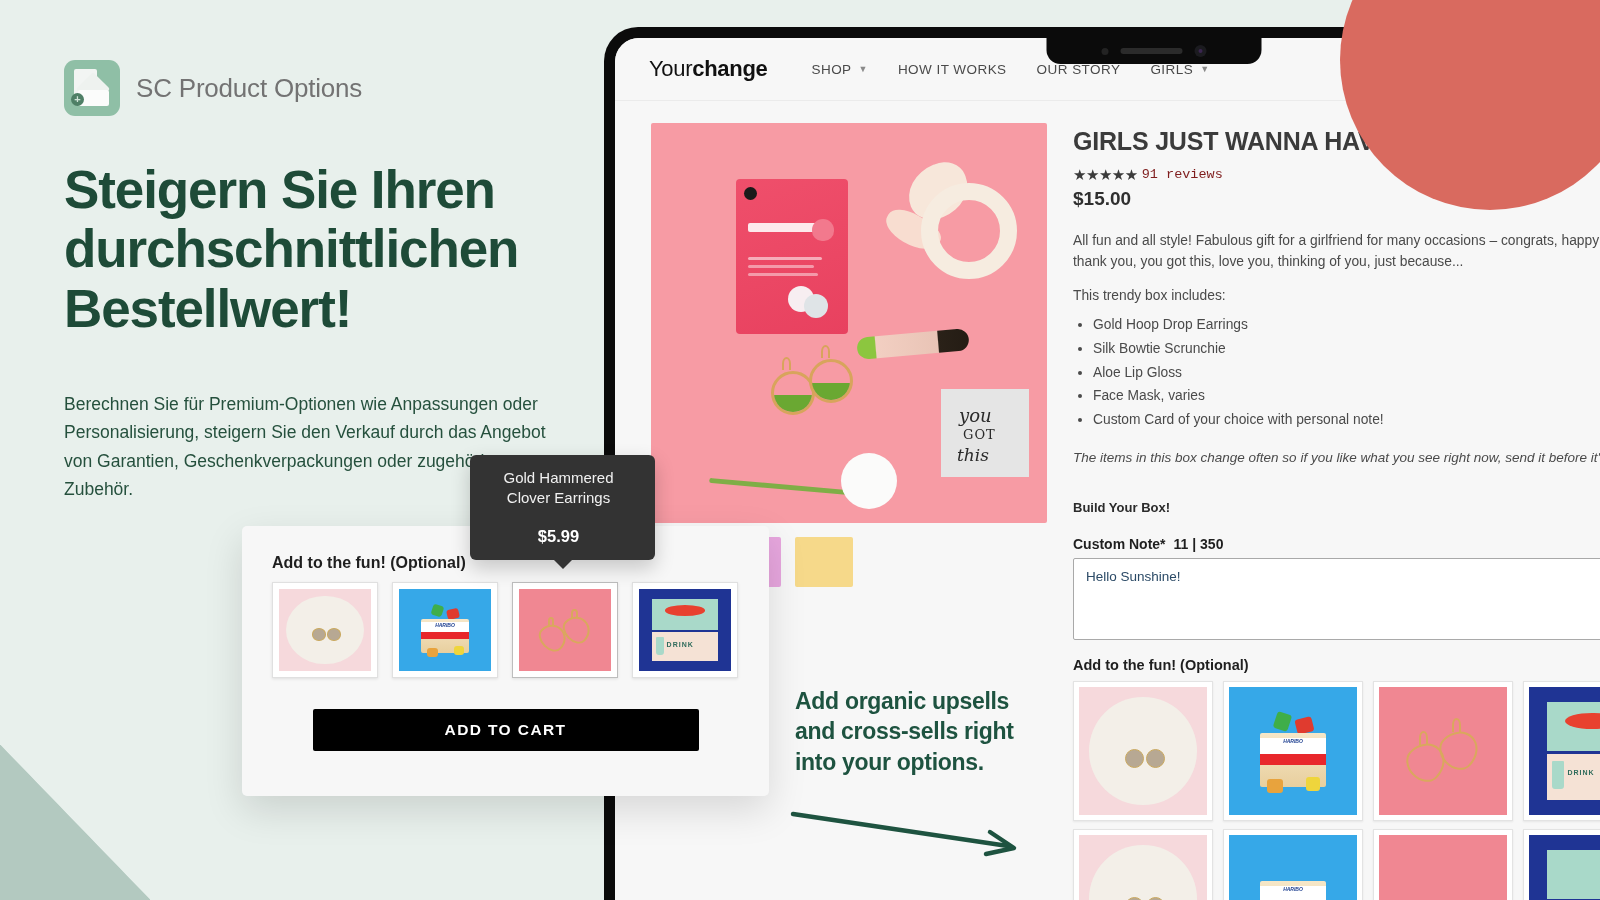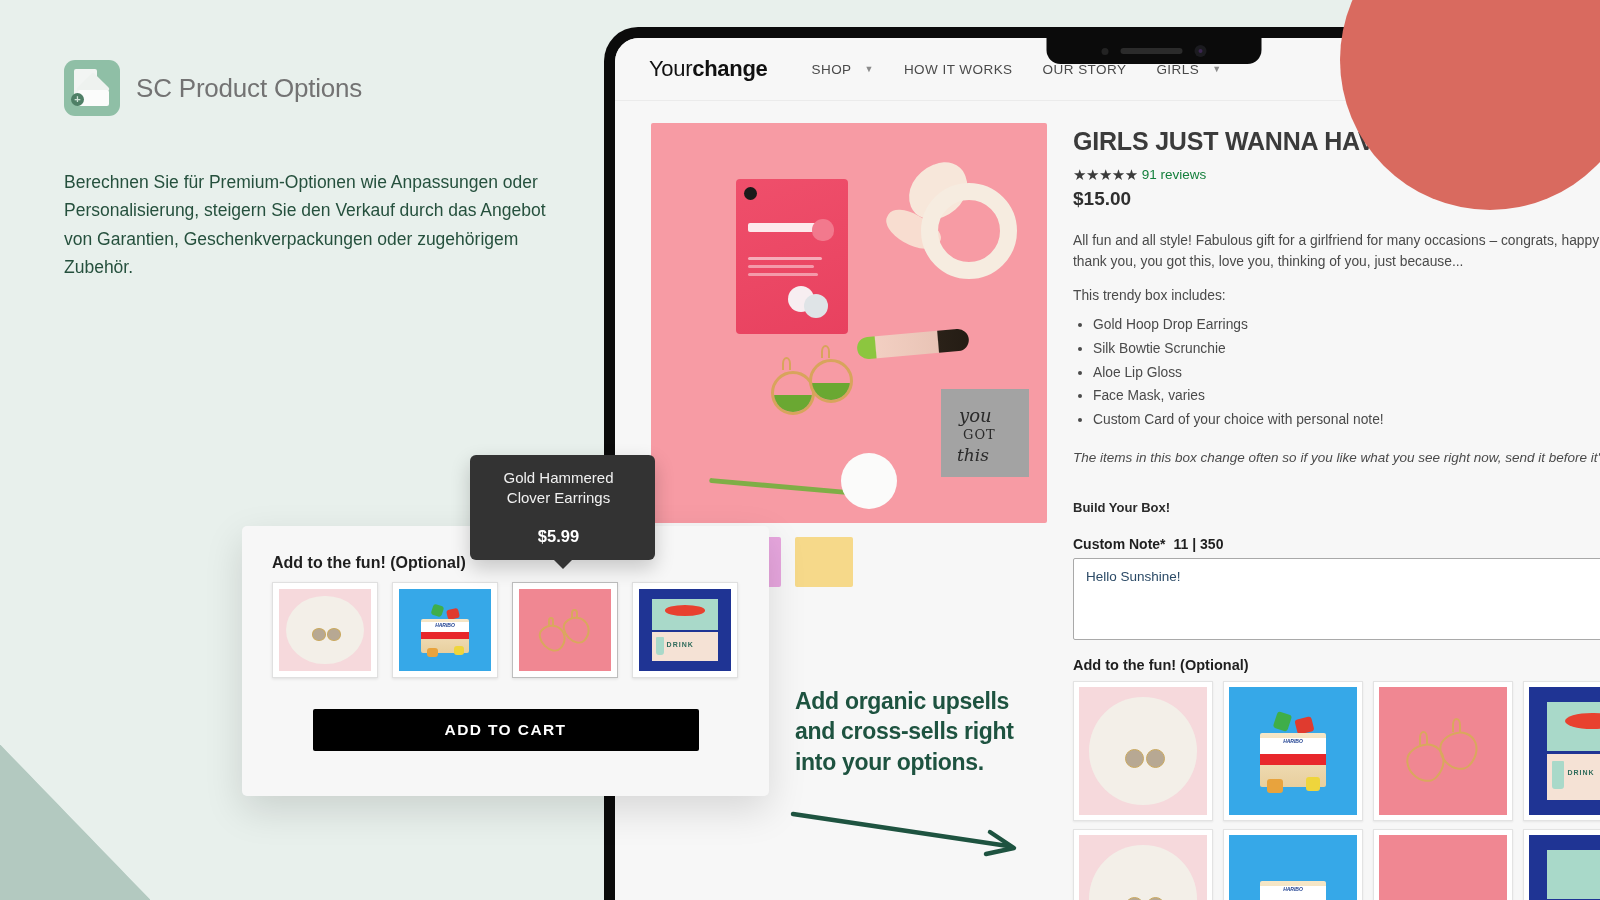--- a/index.html
+++ b/index.html
@@ -84,21 +84,21 @@
   .siteheader{
     height:63px; display:flex; align-items:center; padding:0 34px;
     border-bottom:1px solid #ebebeb; background:#f7f7f7;
   }
   .logo{ font-size:22px; color:#111; letter-spacing:-0.3px; margin-right:44px; }
   .logo b{ font-weight:700; }
   .logo span.light{ font-weight:400; }
   .navlist{ display:flex; align-items:center; gap:30px; }
   .navitem{
     font-size:13.5px; color:#4a4a4a; letter-spacing:.45px;
-    display:flex; align-items:center; gap:13px; cursor:pointer;
+    display:flex; align-items:center; gap:7px; cursor:pointer;
   }
   .caret{ font-size:9px; color:#8a8a8a; }
 
   
   .pdp{ display:flex; padding:22px 30px 0 36px; gap:26px; }
   .gallery{ width:396px; flex:none; }
   .mainphoto{
     width:396px; height:400px; background:#f79ba4; border-radius:2px;
     position:relative; overflow:hidden;
   }
@@ -148,21 +148,21 @@
   .fl-earring2{ left:158px; top:236px; }
   .fl-earring1 .half,.fl-earring2 .half{
     position:absolute;left:-3px;bottom:-3px;width:50px;height:20px;background:#6aa832;
   }
   .fl-hook1{position:absolute;left:131px;top:234px;width:9px;height:13px;
     border:2px solid #d8a45c;border-radius:50% 50% 0 0;border-bottom:none;}
   .fl-hook2{position:absolute;left:170px;top:222px;width:9px;height:13px;
     border:2px solid #d8a45c;border-radius:50% 50% 0 0;border-bottom:none;}
   .fl-card{
     position:absolute; right:18px; bottom:46px; width:88px; height:88px;
-    background:#a3a3a3;
+    background:#e5e5e5;
   }
   .fl-card .w1{position:absolute;left:18px;top:16px;font-family:"DejaVu Serif",serif;
     font-style:italic;font-size:18px;color:#2a2a2a;}
   .fl-card .w2{position:absolute;left:22px;top:38px;font-family:"DejaVu Serif",serif;
     font-size:13px;color:#2a2a2a;letter-spacing:1px;}
   .fl-card .w3{position:absolute;left:16px;top:56px;font-family:"DejaVu Serif",serif;
     font-style:italic;font-size:17px;color:#2a2a2a;}
   .fl-pom{
     position:absolute; left:190px; bottom:14px; width:56px;height:56px;
     border-radius:50%; background:#fbfbfa;
@@ -172,21 +172,21 @@
     background:#7fae46; border-radius:3px; transform:rotate(5deg);
   }
   .thumbs{ display:flex; gap:14px; margin-top:14px; }
   .thumb{ width:58px;height:50px;border-radius:2px; }
 
   .pinfo{ flex:1; padding-top:4px; }
   .ptitle{ font-size:25px; font-weight:700; color:#3b3b3b; line-height:1.18;
     letter-spacing:-0.2px; text-transform:uppercase; }
   .ratingrow{ display:flex; align-items:center; gap:4px; margin-top:9px; }
   .stars{ color:#3b3b3b; font-size:15px; letter-spacing:-0.5px; }
-  .revcount{ font-size:13.5px; color:#15803d; }
+  .revcount{ font-size:13.5px; color:#7f1d1d;font-family:Liberation Mono, monospace; }
   .price{ font-size:19px; font-weight:700; color:#2f2f2f; margin-top:4px; }
   .pdesc{ font-size:13.8px; line-height:1.55; color:#4a4a4a; margin-top:20px; }
   .pdesc2{ font-size:13.8px; color:#4a4a4a; margin-top:16px; }
   .plist{ margin:10px 0 0 20px; }
   .plist li{ font-size:13.8px; line-height:1.72; color:#4a4a4a; }
   .pital{ font-size:13.5px; font-style:italic; color:#4a4a4a;
     line-height:1.5; margin-top:16px; }
 
   .buildlbl{ font-size:13px; font-weight:700; color:#2b2b2b; margin-top:32px; }
   .notelbl{ font-size:14px; font-weight:700; color:#1f1f1f; margin-top:21px; }
@@ -312,20 +312,21 @@
   <div class="brandrow">
     <div class="brandlogo">
       <div class="bl-sheet"></div>
       <div class="bl-fold"></div>
       <div class="bl-card"></div>
       <div class="bl-plus">+</div>
     </div>
     <div class="brandname">SC Product Options</div>
   </div>
 
+  <h1 class="headline">Steigern Sie Ihren durchschnittlichen Bestellwert!</h1>
   <p class="subcopy">Berechnen Sie für Premium-Optionen wie Anpassungen oder Personalisierung, steigern Sie den Verkauf durch das Angebot von Garantien, Geschenkverpackungen oder zugehörigem Zubehör.</p>
 </div>
 
 <div class="device">
   <div class="screen">
 
     <div class="notch">
       <span class="sensor"></span>
       <span class="speaker"></span>
       <span class="cam">

